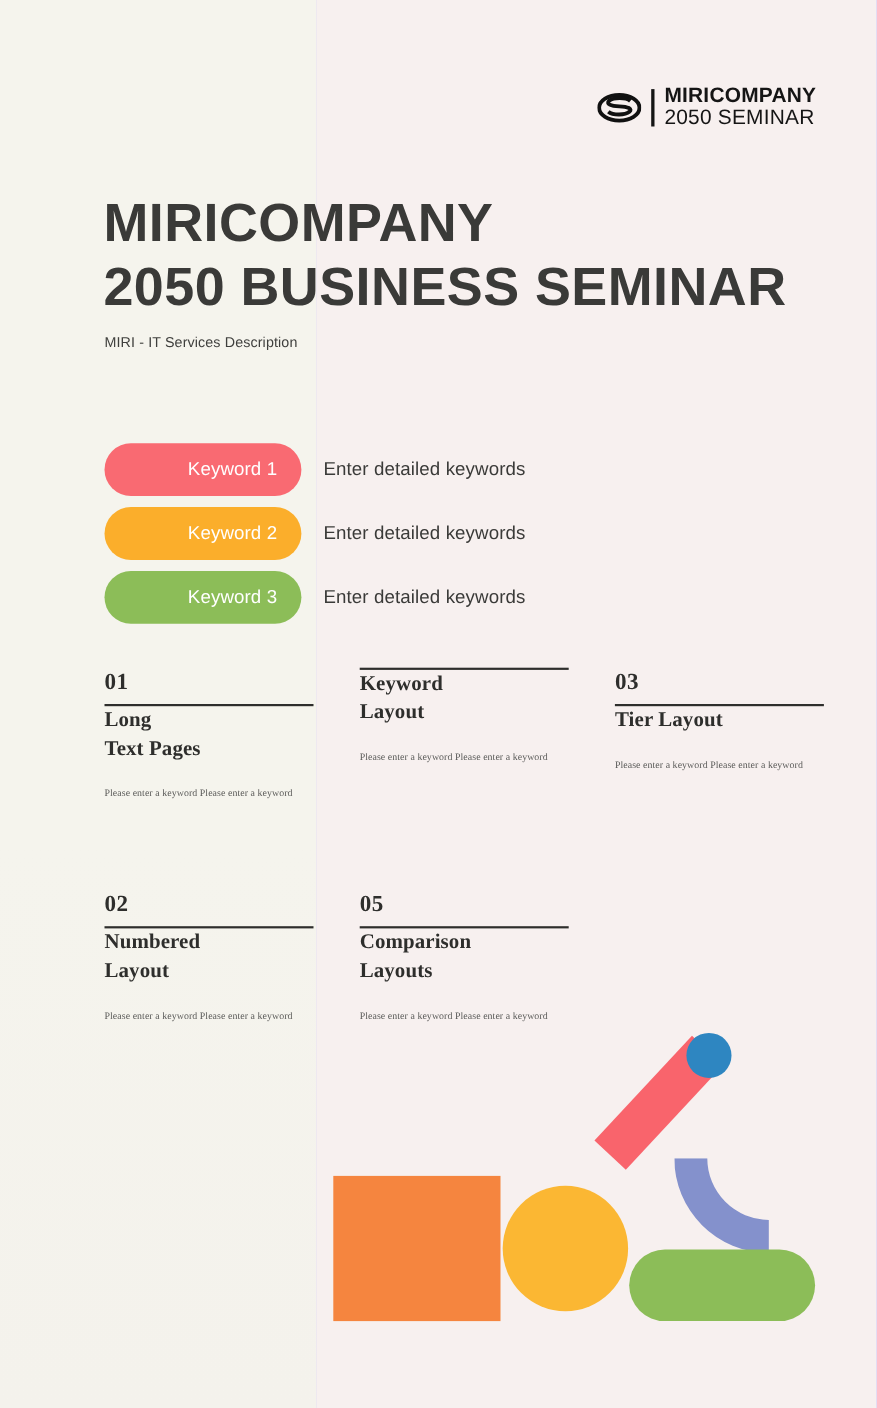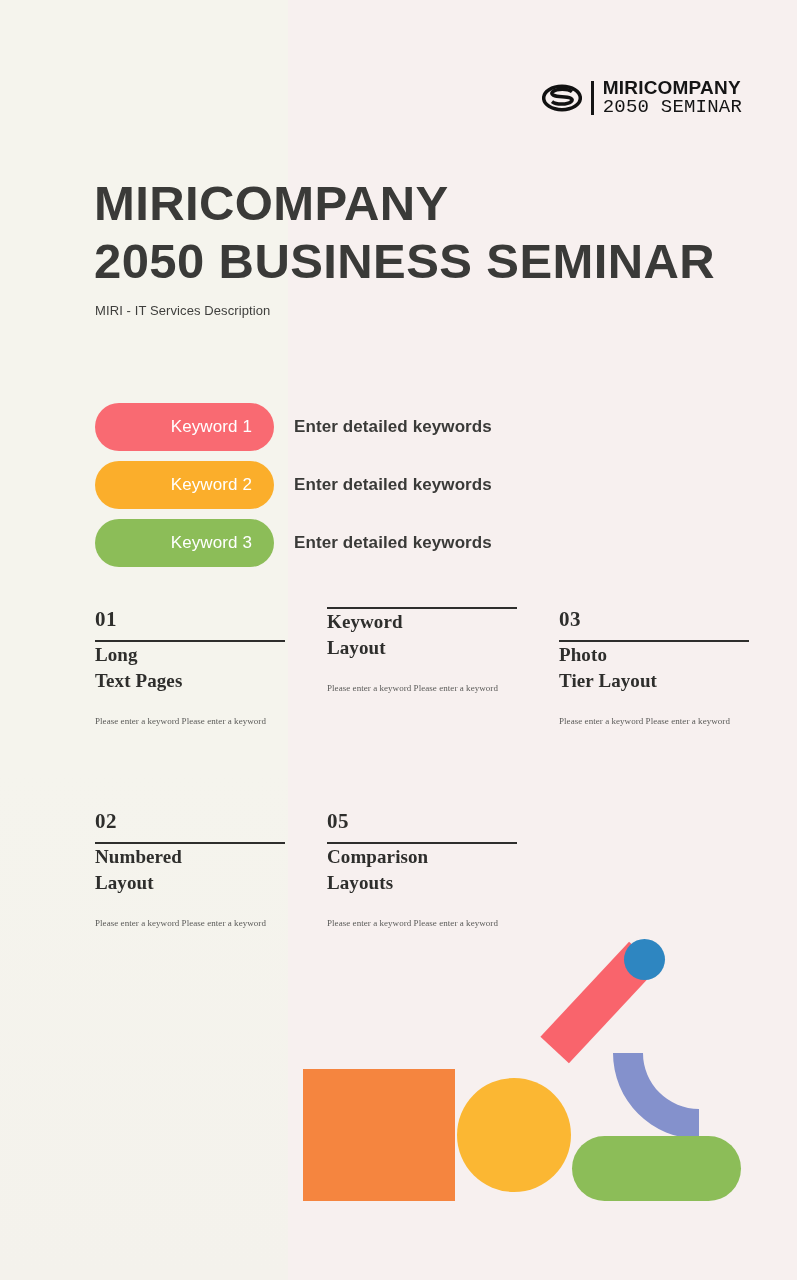--- a/index.html
+++ b/index.html
@@ -68,21 +68,20 @@
     font-size: 19px;
     font-weight: 700;
     letter-spacing: 0.2px;
     color: #151515;
   }
   .logo-line2 {
     font-size: 19px;
     font-weight: 400;
     letter-spacing: 0.2px;
     color: #151515;
-    font-family: Liberation Mono, monospace;
   }
 
   
   .headline {
     position: absolute;
     left: 94px;
     top: 142px;
     font-size: 49px;
     font-weight: 700;
     letter-spacing: 0.4px;
@@ -129,21 +128,20 @@
     letter-spacing: 0.1px;
   }
   .pill-1 { background: #F96A72; }
   .pill-2 { background: #FBAE2B; }
   .pill-3 { background: #8CBD58; }
   .pill-desc {
     margin-left: 20px;
     font-size: 17px;
     color: #3A3A38;
     letter-spacing: 0.1px;
-    font-weight: bold;
   }
 
   
   .grid {
     position: absolute;
     left: 95px;
     top: 607px;
     width: 660px;
     display: grid;
     grid-template-columns: 232px 232px 232px;
@@ -307,21 +305,20 @@
         <span>Keyword</span>
         <span>Layout</span>
       </div>
       <div class="cell-sub">Please enter a keyword Please enter a keyword</div>
     </div>
 
     <div class="grid-cell">
       <div class="cell-num">03</div>
       <div class="cell-rule"></div>
       <div class="cell-title">
-        <span>Photo</span>
         <span>Tier Layout</span>
       </div>
       <div class="cell-sub">Please enter a keyword Please enter a keyword</div>
     </div>
 
     <div class="grid-cell">
       <div class="cell-num">02</div>
       <div class="cell-rule"></div>
       <div class="cell-title">
         <span>Numbered</span>

